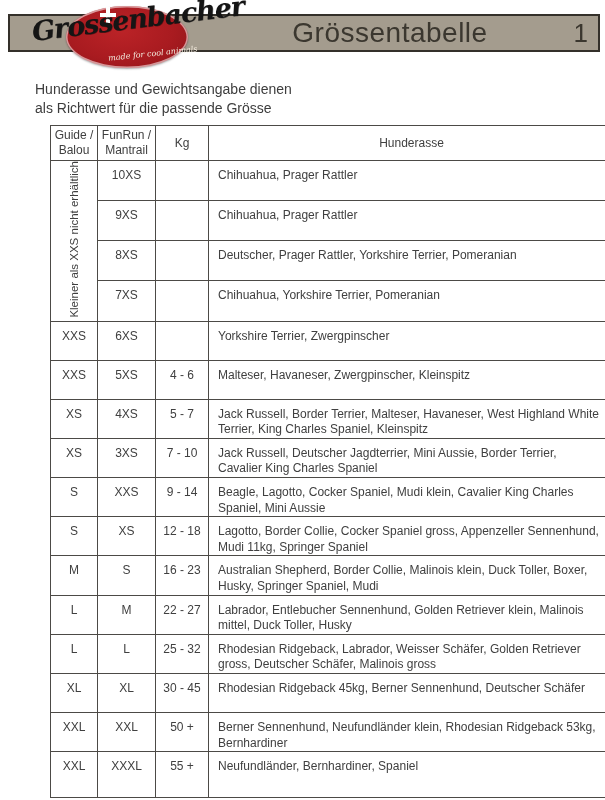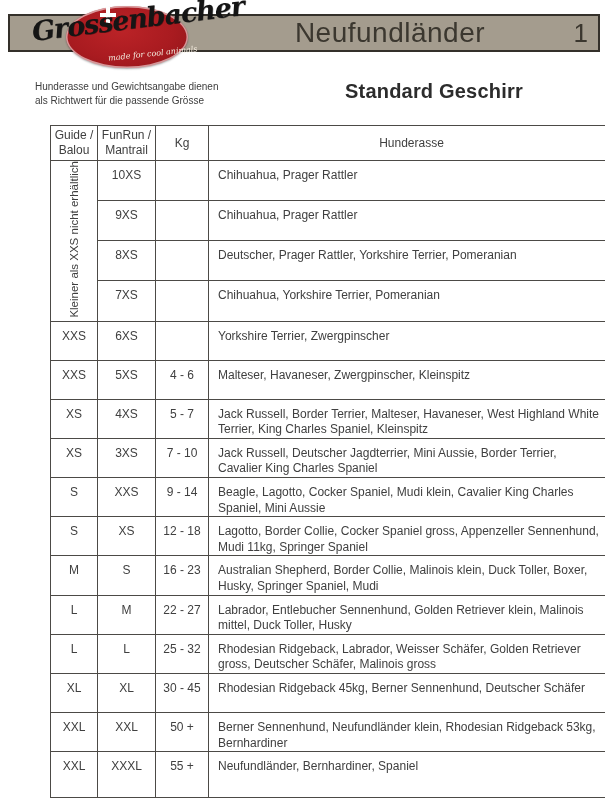--- a/index.html
+++ b/index.html
@@ -94,21 +94,21 @@
     color: #f4ecdf;
     transform: rotate(-6deg);
     white-space: nowrap;
   }
 
   
   .intro-note {
     position: absolute;
     left: 35px; top: 80px;
     width: 300px;
-    font-size: 10px;
+    font-size: 14px;
     line-height: 1.35;
     color: #3d3d3d;
   }
   .product-title {
     position: absolute;
     left: 345px; top: 80px;
     font-size: 20px;
     font-weight: bold;
     color: #2c2c2c;
     letter-spacing: 0.2px;
@@ -159,37 +159,36 @@
     font-size: 11.5px;
     color: #3f3f3f;
   }
 </style>
 </head>
 <body>
 
 <div class="page">
 
   <div class="topbar">
-    <div class="topbar-title">Neufundländer</div>
+    <div class="topbar-title">Grössentabelle</div>
     <div class="topbar-page">1</div>
   </div>
 
   <div class="logo">
     <div class="logo-ellipse"></div>
     <div class="swiss-cross">
       <div class="bar-v"></div>
       <div class="bar-h"></div>
     </div>
     <div class="logo-brand">Grossenbacher</div>
     <div class="logo-tagline">made for cool animals</div>
   </div>
 
   <div class="intro-note" style="white-space: pre-line;">Hunderasse und Gewichtsangabe dienen
 als Richtwert für die passende Grösse</div>
-  <div class="product-title">Standard Geschirr</div>
 
   <table class="size-table">
     <colgroup>
       <col class="c1">
         <col class="c2">
         <col class="c3">
         <col class="c4">
     </colgroup>
     <thead>
       <tr>

